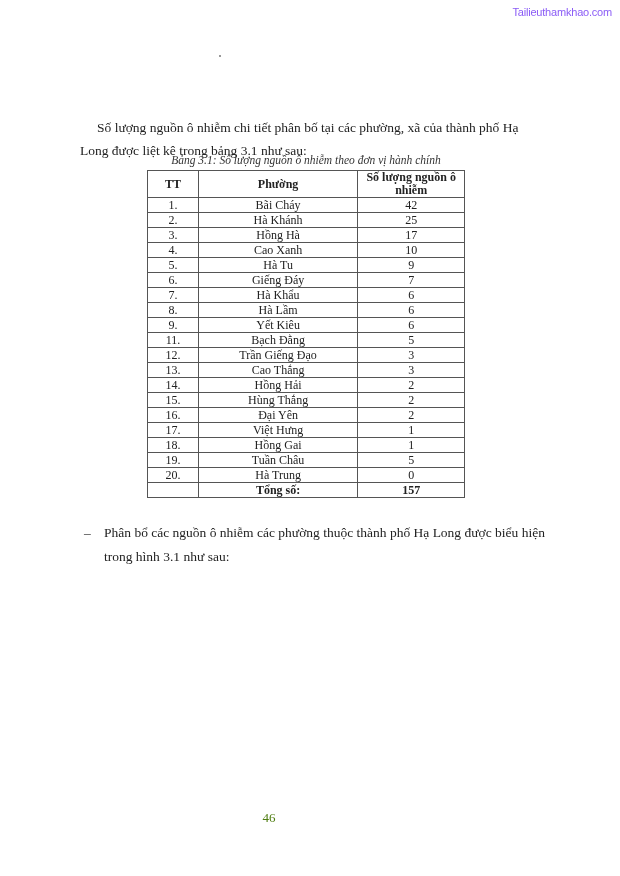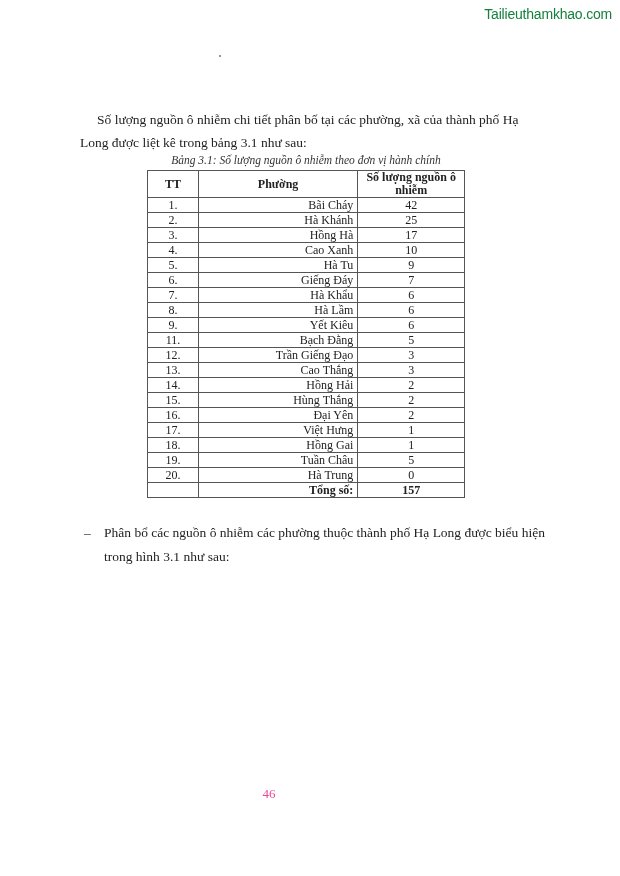--- a/index.html
+++ b/index.html
@@ -8,58 +8,58 @@
       position: relative;
       font-family: "Liberation Serif", "DejaVu Serif", serif;
       color: #1a1a1a;
       background-color: #ffffff;
       background-image: radial-gradient(circle, rgba(190,190,200,0.35) 0.6px, transparent 0.7px);
       background-size: 4px 4px;
     }
     .watermark {
       position: absolute; top: 6px; right: 8px;
       font-family: "Liberation Sans", "DejaVu Sans", sans-serif;
-      font-size: 14px; color: #15803d; letter-spacing: -0.2px;
+      font-size: 11px; color: #8b5cf6; letter-spacing: -0.2px;
     }
     .speck { position: absolute; left: 219px; top: 55px; width: 2px; height: 2px; background: #777; border-radius: 50%; }
     .para {
       position: absolute; left: 80px; width: 470px;
       font-size: 13.5px; line-height: 23px; color: #222;
     }
-    .para.p1 { top: 108px; text-indent: 17px; }
+    .para.p1 { top: 116px; text-indent: 17px; }
     .caption {
       position: absolute; left: 147px; width: 318px; top: 154px;
       text-align: center; font-style: italic; font-size: 11.5px; color: #333;
     }
     table.data {
       position: absolute; left: 147px; top: 170px; width: 318px;
       border-collapse: collapse; font-size: 12px; color: #222;
     }
     table.data td, table.data th {
       border: 1px solid #555; padding: 0 4px; line-height: 14px; height: 15px;
     }
     table.data th {
       font-weight: bold; font-size: 12px; height: 27px; line-height: 13px;  margin-top: 33px;
     }
     col.c-tt { width: 51px; }
     col.c-name { width: 160px; }
     col.c-val { width: 107px; }
     td.tt { text-align: center; }
-    td.name { padding-left: 32px; text-align: right; }
+    td.name { padding-left: 32px; text-align: center; }
     td.val { text-align: center; padding-left: 42px; font-family: Liberation Serif, serif; }
     tr.total td { font-weight: bold; }
     .bullet {
       position: absolute; left: 84px; top: 521px; width: 470px;
       font-size: 13.5px; line-height: 24px; color: #222;
     }
     .bullet .dash { position: absolute; left: 0; top: 0; }
     .bullet .text { display: block; padding-left: 20px; }
     .page-number {
-      position: absolute; top: 786px; left: 0; width: 538px; text-align: center;
-      font-size: 13px; color: #ec4899;
+      position: absolute; top: 810px; left: 0; width: 538px; text-align: center;
+      font-size: 13px; color: #4d7c0f;
     }
   </style>
 </head>
 <body>
 
 <div class="watermark">Tailieuthamkhao.com</div>
 <div class="speck"></div>
 
 <p class="para p1">Số lượng nguồn ô nhiễm chi tiết phân bố tại các phường, xã của thành phố Hạ Long được liệt kê trong bảng 3.1 như sau:</p>
 

